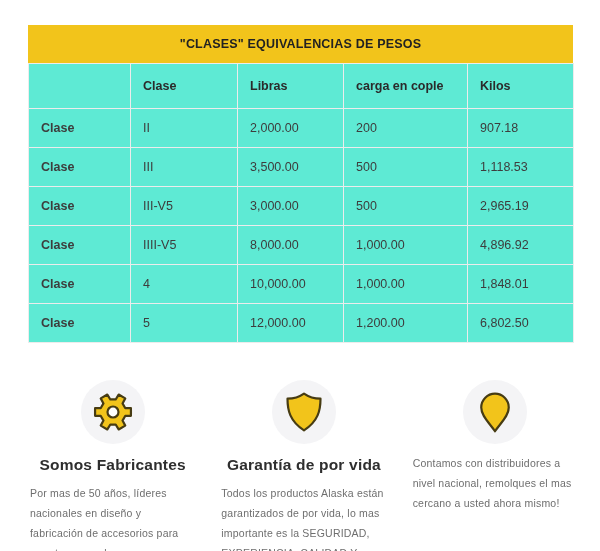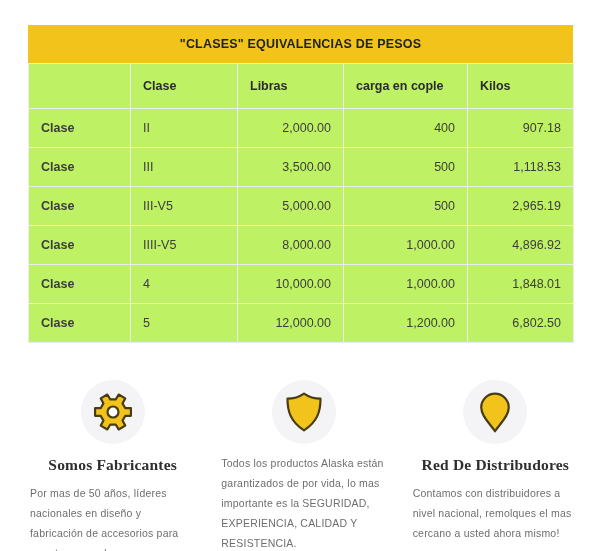--- a/index.html
+++ b/index.html
@@ -23,41 +23,41 @@
     display: flex; align-items: center; justify-content: center;
     font-size: 12.5px;
     font-weight: bold;
     color: #222222;
     letter-spacing: 0.2px;
   }
   table.eq-table {
     border-collapse: collapse;
     width: 545px;
     table-layout: fixed;
-    background: #bef264;
+    background: #5eead4;
   }
   table.eq-table th, table.eq-table td {
     border: 1px solid #ececec;
     font-size: 12.5px;
     padding: 0 12px;
     color: #3d3d3d;
     overflow: hidden;
     white-space: nowrap;
   }
   table.eq-table thead th {
     height: 45px;
     text-align: left;
     font-weight: bold;
     color: #2b2b2b;
     vertical-align: middle;
   }
   table.eq-table tbody td { height: 39px; vertical-align: middle; }
   td.row-label { font-weight: bold; color: #1f1f1f; }
   td.clase-val { color: #4a4a4a; }
-  td.num { text-align: right; }
+  td.num { text-align: left; }
 
   
   .features {
     position: absolute;
     left: 30px; top: 380px;
     width: 548px;
     display: flex;
     gap: 26px;
   }
   .feature { flex: 1 1 0; min-width: 0; }
@@ -69,21 +69,20 @@
     display: flex; align-items: center; justify-content: center;
   }
   .feature-title {
     margin-top: 12px;
     text-align: center;
     font-size: 15.5px;
     font-weight: bold;
     color: #2e2e2e;
     letter-spacing: 0.2px;
     white-space: nowrap;
-    font-family: Liberation Serif, serif;
   }
   .feature-desc {
     margin-top: 9px;
     font-size: 10.5px;
     line-height: 20px;
     color: #6e6e6e;
     text-align: left;
     letter-spacing: 0.2px;
   }
   svg .y-fill { fill: #F2C41B; stroke: #473c13; stroke-width: 2.4; stroke-linejoin: round; }
@@ -110,34 +109,34 @@
           <th>Libras</th>
           <th>carga en cople</th>
           <th>Kilos</th>
         </tr>
       </thead>
       <tbody>
         <tr>
           <td class="row-label">Clase</td>
           <td class="clase-val">II</td>
           <td class="num">2,000.00</td>
-          <td class="num">400</td>
+          <td class="num">200</td>
           <td class="num">907.18</td>
         </tr>
         <tr>
           <td class="row-label">Clase</td>
           <td class="clase-val">III</td>
           <td class="num">3,500.00</td>
           <td class="num">500</td>
           <td class="num">1,118.53</td>
         </tr>
         <tr>
           <td class="row-label">Clase</td>
           <td class="clase-val">III-V5</td>
-          <td class="num">5,000.00</td>
+          <td class="num">3,000.00</td>
           <td class="num">500</td>
           <td class="num">2,965.19</td>
         </tr>
         <tr>
           <td class="row-label">Clase</td>
           <td class="clase-val">IIII-V5</td>
           <td class="num">8,000.00</td>
           <td class="num">1,000.00</td>
           <td class="num">4,896.92</td>
         </tr>
@@ -171,27 +170,27 @@
       <div class="feature-title">Somos Fabricantes</div>
       <div class="feature-desc">Por mas de 50 años, líderes nacionales en diseño y fabricación de accesorios para arrastre y remolques.</div>
     </div>
 
     <div class="feature">
       <div class="icon-circle">
         <svg width="44" height="44" viewBox="0 0 48 48">
           <path class="y-fill" d="M24 4 C29 7.5, 37 9.5, 42 9.5 C42 22, 39.5 34, 24 44 C8.5 34, 6 22, 6 9.5 C11 9.5, 19 7.5, 24 4 Z"></path>
         </svg>
       </div>
+      <div class="feature-title">Garantía de por vida</div>
       <div class="feature-desc">Todos los productos Alaska están garantizados de por vida, lo mas importante es la SEGURIDAD, EXPERIENCIA, CALIDAD Y RESISTENCIA.</div>
     </div>
 
     <div class="feature">
       <div class="icon-circle">
         <svg width="44" height="44" viewBox="0 0 48 48">
           <path class="y-fill" d="M24 45 C18 36, 9 28.5, 9 19 A15 15 0 1 1 39 19 C39 28.5, 30 36, 24 45 Z"></path>
         </svg>
       </div>
-      <div class="feature-title">Red De Distribudores</div>
       <div class="feature-desc">Contamos con distribuidores a nivel nacional, remolques el mas cercano a usted ahora mismo!</div>
     </div>
 
   </div>
 </div>
 
 </body></html>

